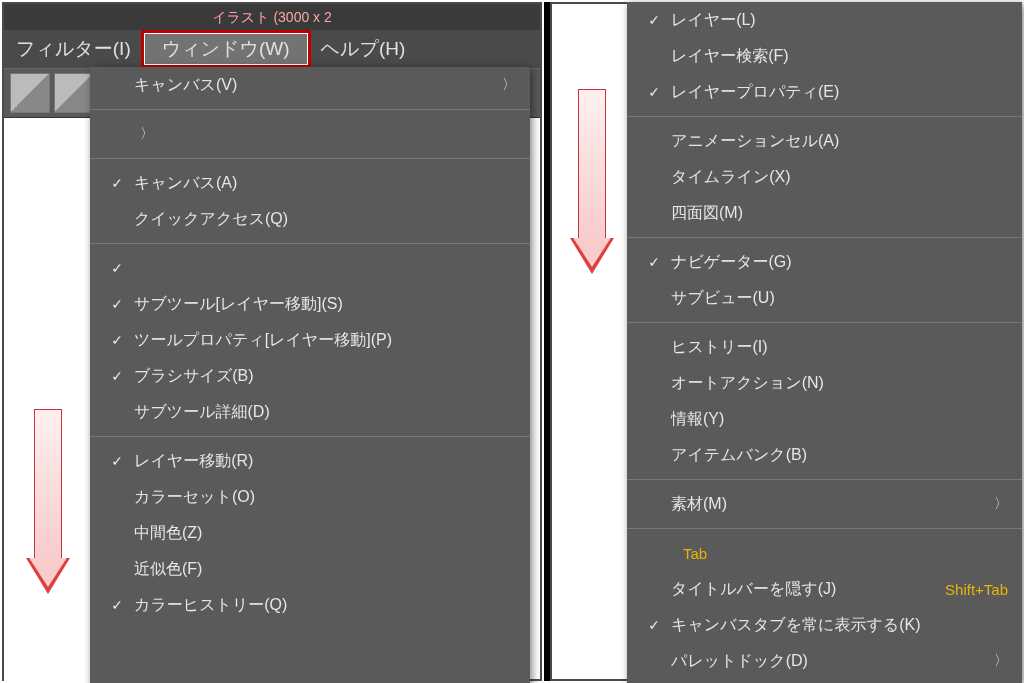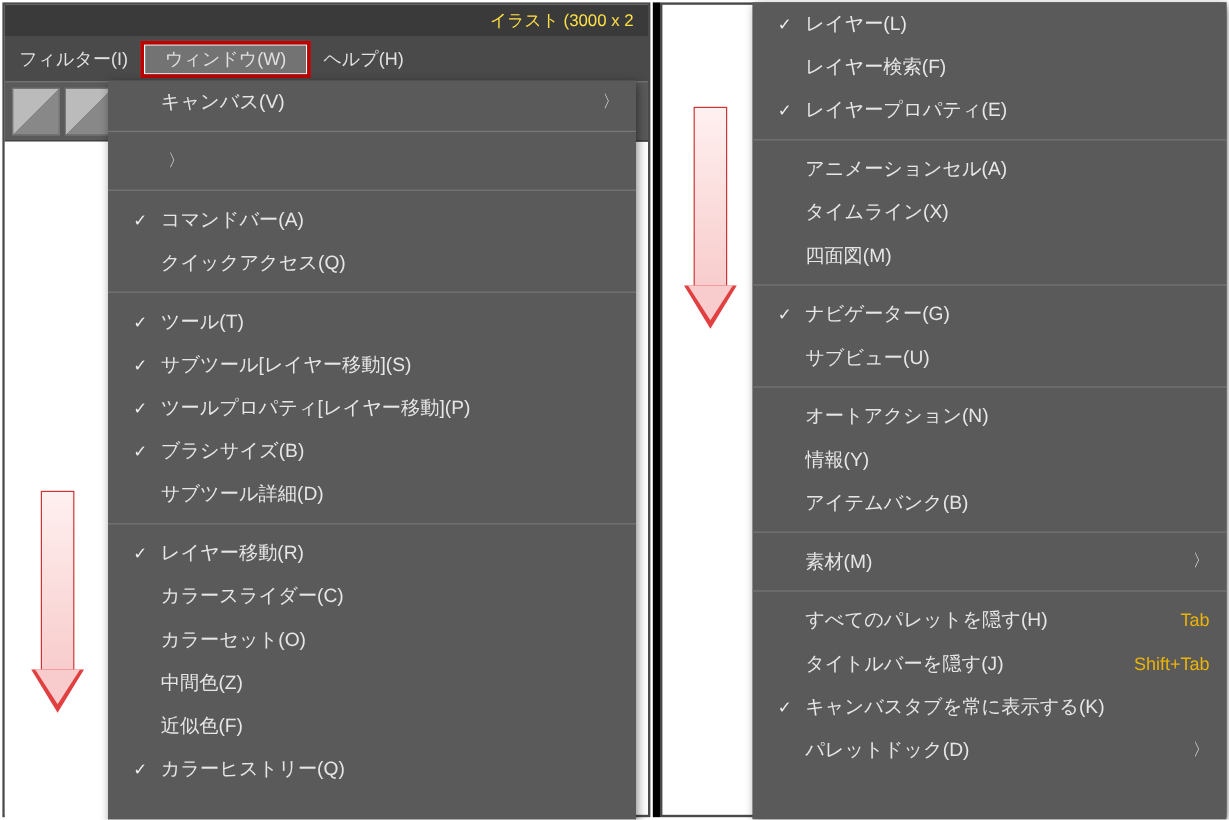--- a/index.html
+++ b/index.html
@@ -32,37 +32,37 @@
     .divider {
       position: absolute;
       left: 544px;
       top: 2px;
       width: 6px;
       height: 679px;
       background: #000;
     }
     .titlebar {
       background: #3a3a3a;
-      color: #fde047;
+      color: #fca5a5;
       height: 26px;
       line-height: 26px;
-      text-align: right;
+      text-align: center;
       padding: 0 12px;
       font-size: 14px;
       overflow: hidden;
       white-space: nowrap;
     }
     .menubar {
       background: #4a4a4a;
       height: 38px;
       display: flex;
       align-items: center;
       padding: 0 2px;
       color: #e0e0e0;
-      font-size: 15px;
+      font-size: 19px;
     }
     .menu-item {
       padding: 6px 10px;
       cursor: default;
     }
     .menu-item.highlighted {
       background: #737373;
       border: 3px solid #c00000;
       box-shadow: 0 0 0 1px #fff inset;
       padding: 3px 18px;
@@ -205,30 +205,29 @@
       <span class="dd-arrow">〉</span>
     </div>
     <div class="dd-sep"></div>
     <div class="dd-row">
       <span class="dd-check"></span>
       <span class="dd-arrow">〉</span>
     </div>
     <div class="dd-sep"></div>
     <div class="dd-row">
       <span class="dd-check">✓</span>
-      <span class="dd-label">コマンドバー(A)</span>
+      <span class="dd-label">キャンバス(A)</span>
     </div>
     <div class="dd-row">
       <span class="dd-check"></span>
       <span class="dd-label">クイックアクセス(Q)</span>
     </div>
     <div class="dd-sep"></div>
     <div class="dd-row">
       <span class="dd-check">✓</span>
-      <span class="dd-label">ツール(T)</span>
     </div>
     <div class="dd-row">
       <span class="dd-check">✓</span>
       <span class="dd-label">サブツール[レイヤー移動](S)</span>
     </div>
     <div class="dd-row">
       <span class="dd-check">✓</span>
       <span class="dd-label">ツールプロパティ[レイヤー移動](P)</span>
     </div>
     <div class="dd-row">
@@ -236,24 +235,20 @@
       <span class="dd-label">ブラシサイズ(B)</span>
     </div>
     <div class="dd-row">
       <span class="dd-check"></span>
       <span class="dd-label">サブツール詳細(D)</span>
     </div>
     <div class="dd-sep"></div>
     <div class="dd-row">
       <span class="dd-check">✓</span>
       <span class="dd-label">レイヤー移動(R)</span>
-    </div>
-    <div class="dd-row">
-      <span class="dd-check"></span>
-      <span class="dd-label">カラースライダー(C)</span>
     </div>
     <div class="dd-row">
       <span class="dd-check"></span>
       <span class="dd-label">カラーセット(O)</span>
     </div>
     <div class="dd-row">
       <span class="dd-check"></span>
       <span class="dd-label">中間色(Z)</span>
     </div>
     <div class="dd-row">
@@ -306,40 +301,43 @@
       <span class="dd-check">✓</span>
       <span class="dd-label">ナビゲーター(G)</span>
     </div>
     <div class="dd-row">
       <span class="dd-check"></span>
       <span class="dd-label">サブビュー(U)</span>
     </div>
     <div class="dd-sep"></div>
     <div class="dd-row">
       <span class="dd-check"></span>
+      <span class="dd-label">ヒストリー(I)</span>
+    </div>
+    <div class="dd-row">
+      <span class="dd-check"></span>
       <span class="dd-label">オートアクション(N)</span>
     </div>
     <div class="dd-row">
       <span class="dd-check"></span>
       <span class="dd-label">情報(Y)</span>
     </div>
     <div class="dd-row">
       <span class="dd-check"></span>
       <span class="dd-label">アイテムバンク(B)</span>
     </div>
     <div class="dd-sep"></div>
     <div class="dd-row">
       <span class="dd-check"></span>
       <span class="dd-label">素材(M)</span>
       <span class="dd-arrow">〉</span>
     </div>
     <div class="dd-sep"></div>
     <div class="dd-row">
       <span class="dd-check"></span>
-      <span class="dd-label">すべてのパレットを隠す(H)</span>
       <span class="dd-shortcut">Tab</span>
     </div>
     <div class="dd-row">
       <span class="dd-check"></span>
       <span class="dd-label">タイトルバーを隠す(J)</span>
       <span class="dd-shortcut">Shift+Tab</span>
     </div>
     <div class="dd-row">
       <span class="dd-check">✓</span>
       <span class="dd-label">キャンバスタブを常に表示する(K)</span>

